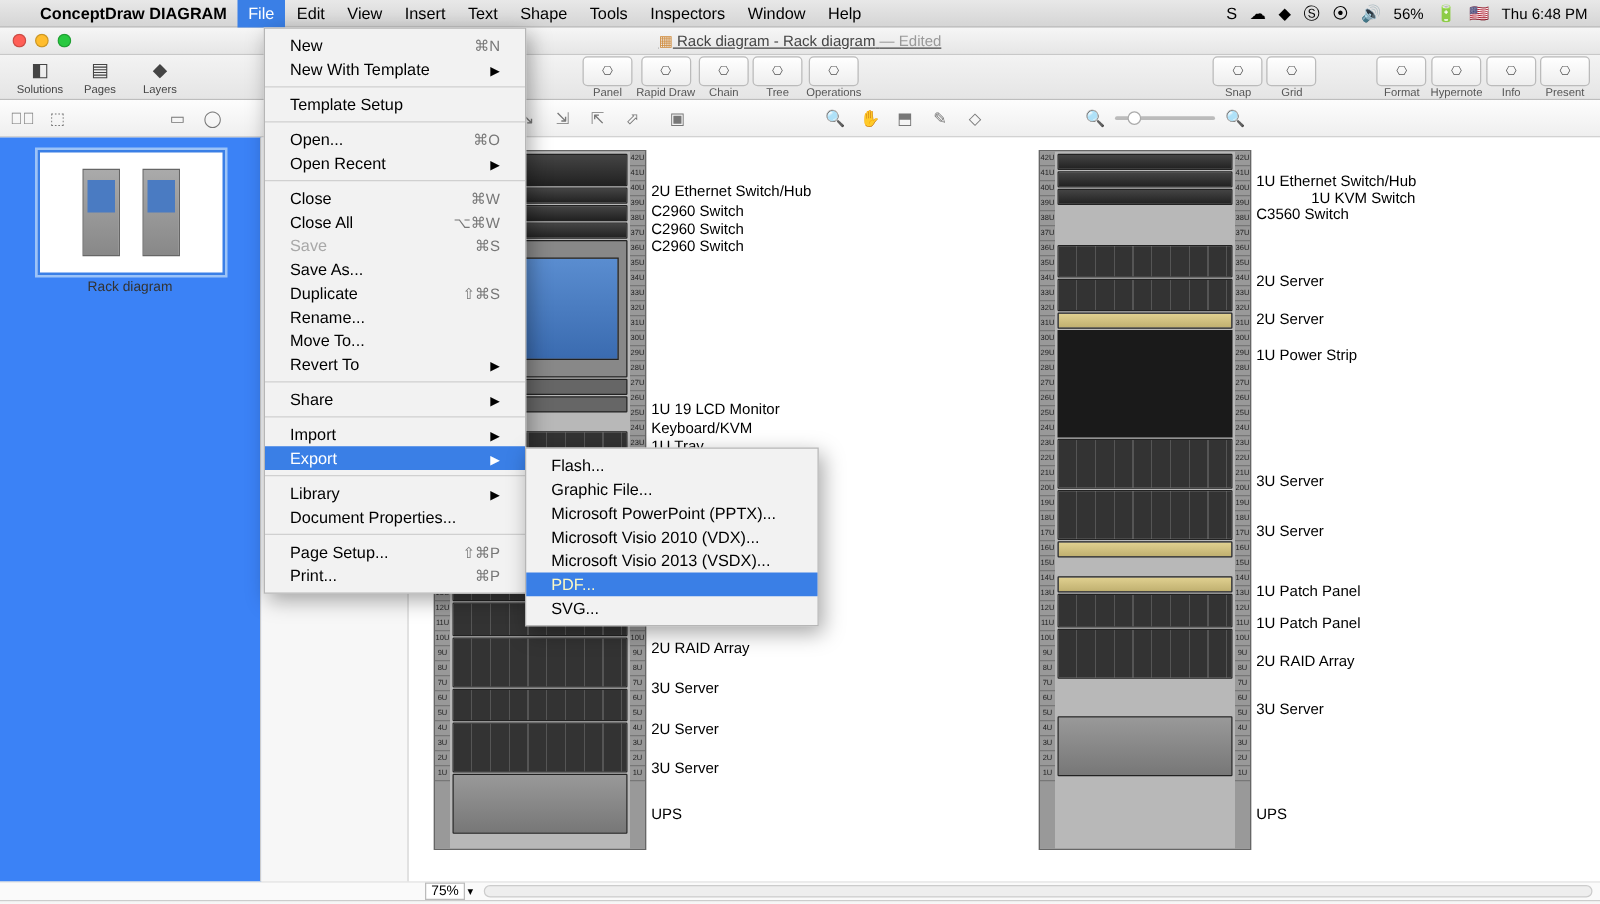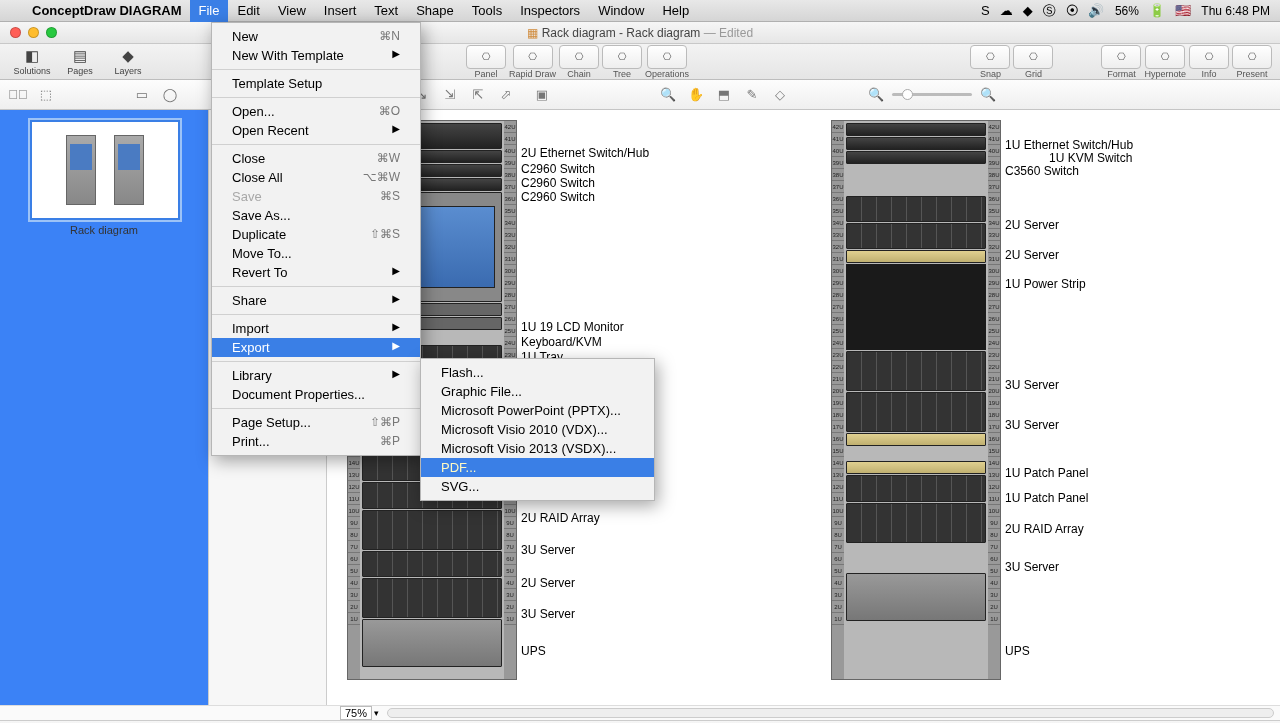--- a/index.html
+++ b/index.html
@@ -12,21 +12,21 @@
 .menubar .menu-item { padding: 0 9px; height: 22px; display: flex; align-items: center; }
 .menubar .menu-item.active { background: #3a7fe6; color: #ffffff; }
 .menubar .right { margin-left: auto; display: flex; align-items: center; padding-right: 10px; gap: 10px; font-size: 12px; }
 .menubar .right .ico { font-size: 13px; }
 
 
 .window-title { height: 22px; background: linear-gradient(#f6f6f6, #e6e6e6); display: flex; align-items: center; font-size: 12px; position: relative; border-bottom: 1px solid #c8c8c8; }
 .traffic { display: flex; gap: 7px; padding-left: 10px; }
 .traffic .dot { width: 11px; height: 11px; border-radius: 50%; border: 0.5px solid rgba(0,0,0,.2); }
 .dot.red{background:#ff5f57}.dot.yellow{background:#ffbd2e}.dot.green{background:#28c940}
-.window-title .title-center { position: absolute; left: 50%; transform: translateX(-50%); color: #444; }
+.window-title .title-center { position: absolute; left: 50%; transform: translateX(-50%); color: #444; text-decoration: underline; }
 .window-title .edited { color: #999; }
 
 
 .toolbar { height: 36px; background: linear-gradient(#f3f3f3, #e5e5e5); border-bottom: 1px solid #bdbdbd; display: flex; align-items: center; padding: 0 8px; gap: 4px; }
 .mini-side { width: 150px; display: flex; gap: 0; }
 .ts-btn { width: 48px; height: 32px; display: flex; flex-direction: column; align-items: center; justify-content: center; gap: 1px; font-size: 9px; color: #444; }
 .ts-btn .ic { font-size: 15px; }
 .tool-group { display: flex; gap: 3px; }
 .tbtn { height: 24px; padding: 0 8px; background: linear-gradient(#fff,#eee); border: 1px solid #bbb; border-radius: 4px; font-size: 10px; display: flex; align-items: center; justify-content: center; min-width: 40px; }
 .tbtn-col { display: flex; flex-direction: column; align-items: center; font-size: 9px; color: #555; }
@@ -72,21 +72,21 @@
 .dev.patch { height: 13px; background: linear-gradient(#e0d090,#c0b070);}
 .dev.raid { height: 27px; background: linear-gradient(#666,#444);}
 .dev.ups { height: 48px; background: linear-gradient(#999,#777);}
 .dev.drives::before{content:"";display:block;width:100%;height:100%;background:repeating-linear-gradient(90deg,#333 0,#333 14px,#555 14px,#555 15px);}
 
 .labels { display: flex; flex-direction: column; font-size: 12px; color: #000; padding-top: 8px;}
 .labels div { line-height: 1.2; }
 
 
 .dropdown { position: absolute; left: 211px; top: 22px; width: 210px; background: #f2f2f2; border: 1px solid #b6b6b6; box-shadow: 3px 5px 16px rgba(0,0,0,.35); z-index: 200; font-size: 13px; padding: 4px 0;}
-.dd-item { padding: 2px 20px 2px 20px; display: flex; align-items: flex-start; justify-content: space-between; height: 19px;}
+.dd-item { padding: 2px 20px 2px 20px; display: flex; align-items: flex-end; justify-content: space-between; height: 19px;}
 .dd-item.sel { background: #3a7fe6; color: #fff; }
 .dd-item.disabled { color: #a8a8a8; }
 .dd-sep { height: 1px; background: #d0d0d0; margin: 4px 0; }
 .dd-arrow { font-size: 10px; }
 .dd-short { color: #777; font-size: 12px;}
 
 .submenu { position: absolute; left: 420px; top: 358px; width: 235px; background: #f2f2f2; border: 1px solid #b6b6b6; box-shadow: 3px 5px 16px rgba(0,0,0,.35); z-index: 201; font-size: 13px; padding: 4px 0;}
 .sm-item { padding: 2px 20px; height: 19px; display:flex; align-items:center;}
 .sm-item.sel { background: #3a7fe6; color: #fef9c3; }
 
@@ -584,20 +584,23 @@
       <span class="dd-short">⌘S</span>
     </div>
     <div class="dd-item">
       <span>Save As...</span>
     </div>
     <div class="dd-item">
       <span>Duplicate</span>
       <span class="dd-short">⇧⌘S</span>
     </div>
     <div class="dd-item">
+      <span>Rename...</span>
+    </div>
+    <div class="dd-item">
       <span>Move To...</span>
     </div>
     <div class="dd-item">
       <span>Revert To</span>
       <span class="dd-arrow">▶</span>
     </div>
     <div class="dd-sep"></div>
     <div class="dd-item">
       <span>Share</span>
       <span class="dd-arrow">▶</span>

